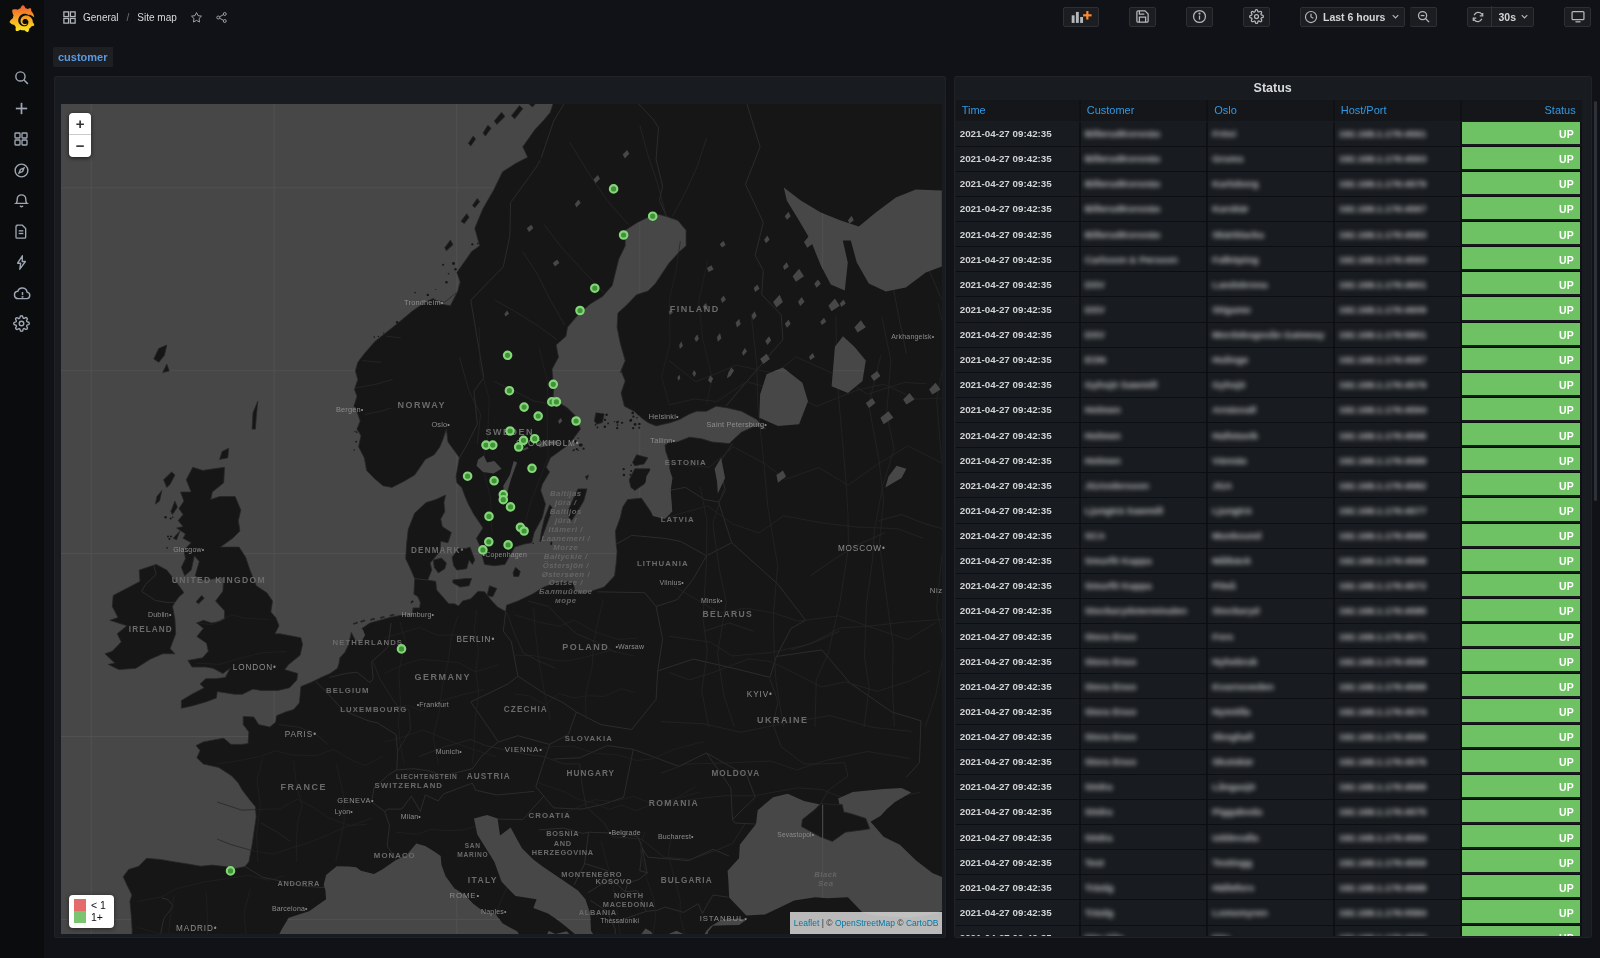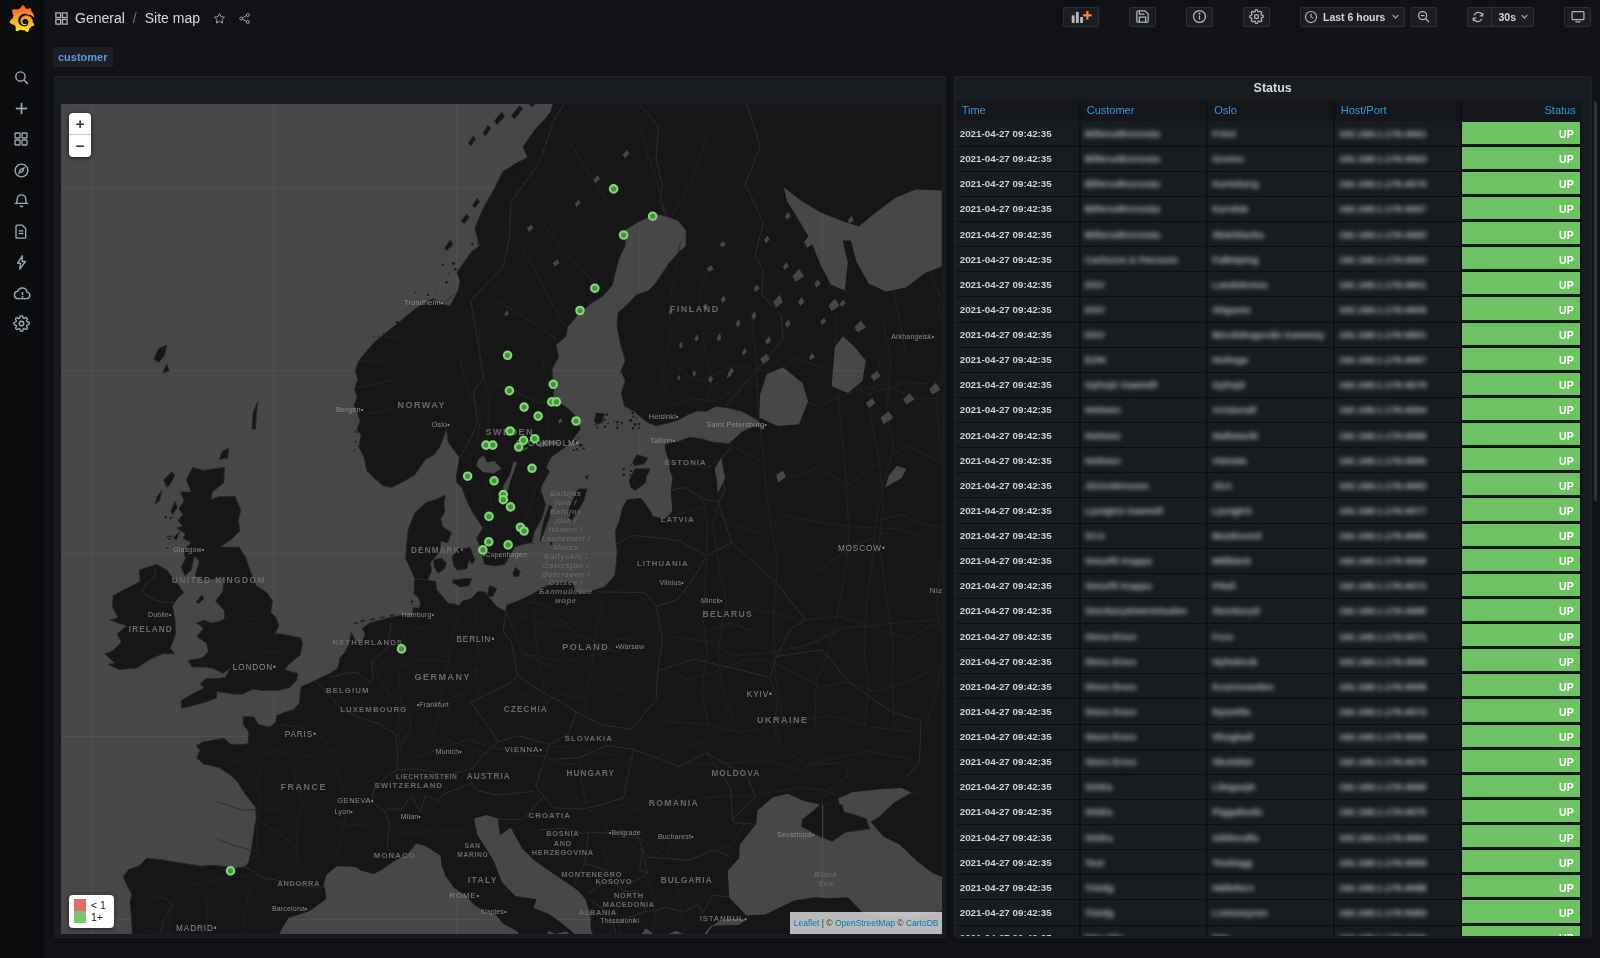--- a/index.html
+++ b/index.html
@@ -1,21 +1,21 @@
 <!DOCTYPE html>
 <html><head><meta charset="utf-8"><style>
 * { margin:0; padding:0; box-sizing:border-box; }
 html,body { width:1600px; height:958px; background:#111217; font-family:"Liberation Sans", sans-serif; overflow:hidden; -webkit-font-smoothing:antialiased; }
 text { opacity:0.999; }
 .trow > div, .thead > div, .p-title, .crumb, .tb-btn, .var-label, .var-value, .legend, .attrib { opacity:0.999; }
 .sidebar { position:absolute; left:0; top:0; width:44px; height:958px; background:#0b0c0e; z-index:5; }
 .sb-logo { position:absolute; top:5px; left:8px; }
 .sb-ic { position:absolute; left:13px; }
 .navbar { position:absolute; left:44px; top:0; width:1556px; height:40px; }
-.crumb { position:absolute; left:10px; top:10px; display:flex; align-items:center; color:#d8d9da; font-size:14px; font-weight:500;justify-content:center; }
+.crumb { position:absolute; left:18px; top:10px; display:flex; align-items:center; color:#d8d9da; font-size:10px; font-weight:500;justify-content:center; }
 .crumb .sep { color:#6e7077; margin:0 8px; font-weight:400; }
 .crumb .ic { margin-right:6px; display:flex; }
 .tb-right { position:absolute; right:9px; top:6.5px; display:flex; gap:5px; }
 .tb-btn { height:20.5px; min-width:27px; background:#1b1d21; border:1px solid #2c2f34; border-radius:2px; display:flex; align-items:center; justify-content:center; color:#d4d5d6; font-size:10.5px; font-weight:600; padding:0 3px; gap:3px;margin-left:25px; }
 .tb-time span { margin:0 2px; }
 .tb-sep { width:1px; height:21px; background:#2f3237; margin:0 3px; }
 .submenu { position:absolute; left:53px; top:47px; display:flex; height:20px; }
 .var-label { background:#1d1f23; color:#5a9ae0; font-size:11px; font-weight:600; display:flex; align-items:center; padding:0 5px; border-radius:2px 0 0 2px; }
 .var-value { background:#0b0c0e; border:1px solid #2f3237; color:#d8d9da; font-size:12px; font-weight:600; display:flex; padding:0 6px; gap:4px; border-radius:0 2px 2px 0;margin-top:32px; }
 .panel { position:absolute; background:#181b1f; border:1px solid #202226; border-radius:2px; }

